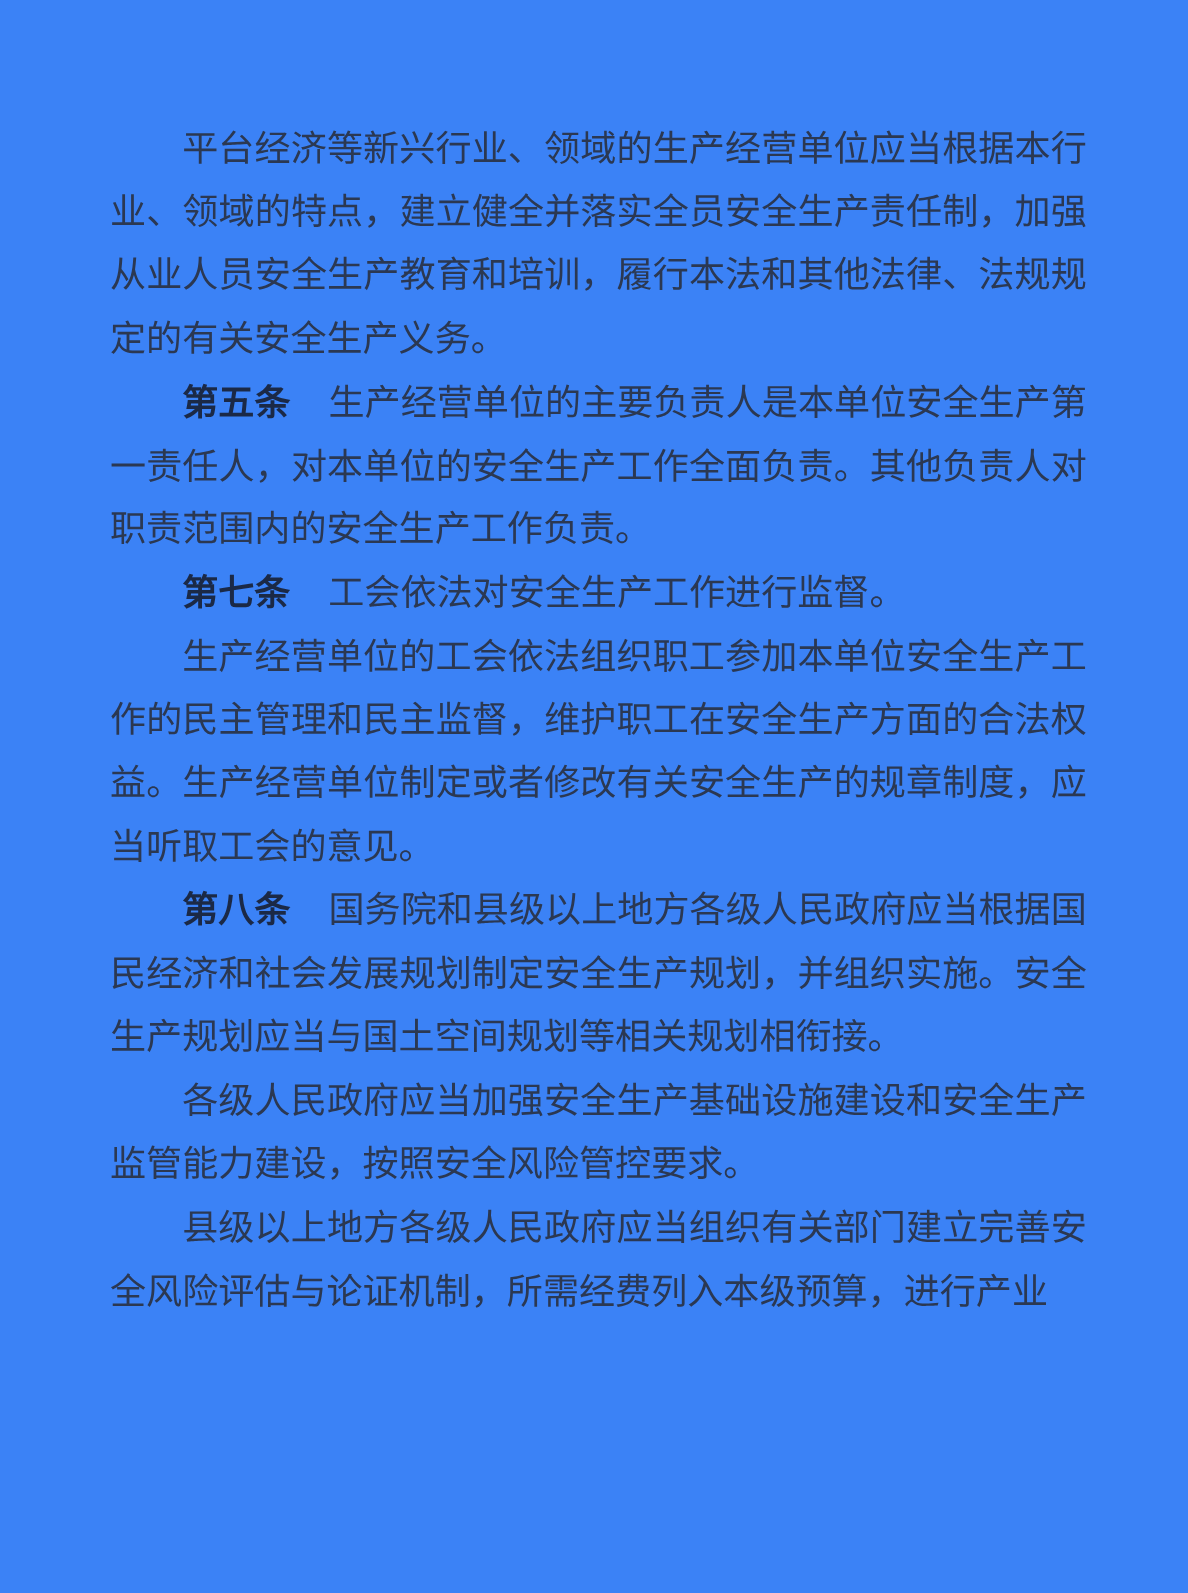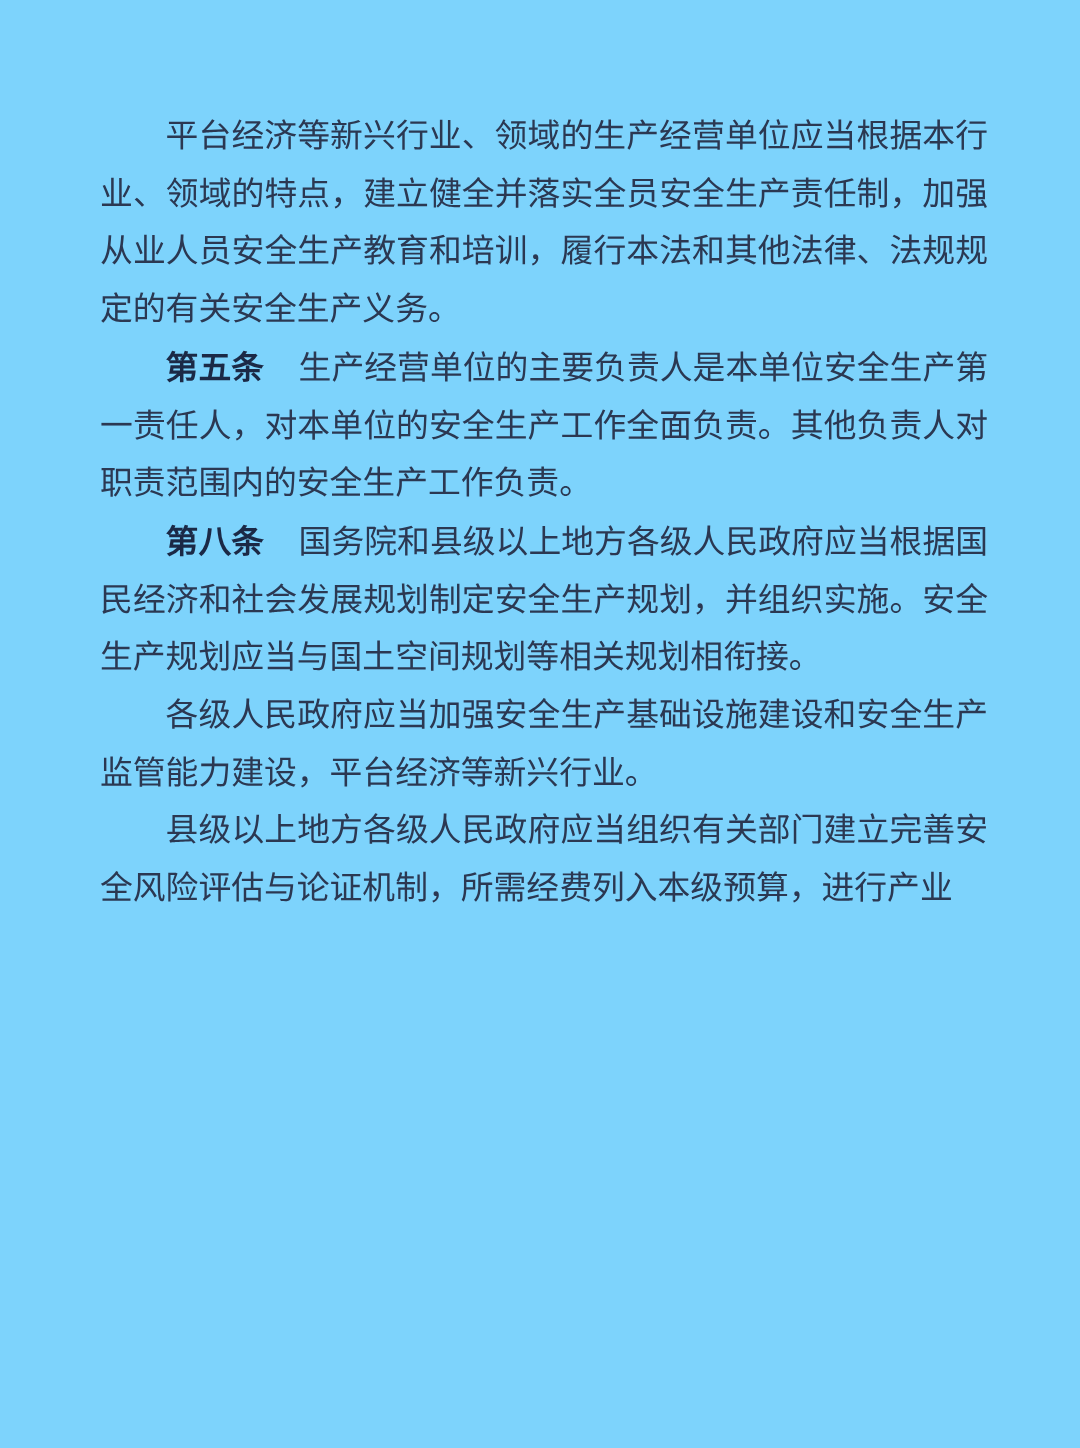--- a/index.html
+++ b/index.html
@@ -4,21 +4,21 @@
 <style>
   html, body {
     margin: 0;
     padding: 0;
     background: #ffffff;
   }
   .page {
     position: relative;
     width: 1080px;
     height: 1448px;
-    background: #7dd3fc;
+    background: #3b82f6;
     overflow: hidden;
     font-family: "Liberation Serif", "DejaVu Serif", serif;
   }
   .content {
     position: absolute;
     left: 100px;
     top: 108px;
     width: 888px;
   }
   .content p {
@@ -27,42 +27,44 @@
     font-size: 32.8px;
     line-height: 57.7px;
     text-align: justify;
     text-justify: inter-ideograph;
     text-indent: 2em;
     color: #2b3852;
     letter-spacing: 0;
     word-break: break-all;
   }
   .art-no {
-    font-family: Liberation Sans, sans-serif;
+    font-family: Liberation Serif, serif;
     font-weight: 700;
     color: #1b2946;
     margin-right: 1.05em;
   }
   .art-no:empty {
     display: none;
   }
 </style>
 </head>
 <body>
 
 <div class="page">
   <div class="content">
 
     <p><span>平台经济等新兴行业、领域的生产经营单位应当根据本行业、领域的特点，建立健全并落实全员安全生产责任制，加强从业人员安全生产教育和培训，履行本法和其他法律、法规规定的有关安全生产义务。</span></p>
 
     <p><b class="art-no">第五条</b><span>生产经营单位的主要负责人是本单位安全生产第一责任人，对本单位的安全生产工作全面负责。其他负责人对职责范围内的安全生产工作负责。</span></p>
 
 
+    <p><b class="art-no">第七条</b><span>工会依法对安全生产工作进行监督。</span></p>
 
+    <p><span>生产经营单位的工会依法组织职工参加本单位安全生产工作的民主管理和民主监督，维护职工在安全生产方面的合法权益。生产经营单位制定或者修改有关安全生产的规章制度，应当听取工会的意见。</span></p>
 
     <p><b class="art-no">第八条</b><span>国务院和县级以上地方各级人民政府应当根据国民经济和社会发展规划制定安全生产规划，并组织实施。安全生产规划应当与国土空间规划等相关规划相衔接。</span></p>
 
-    <p><span>各级人民政府应当加强安全生产基础设施建设和安全生产监管能力建设，平台经济等新兴行业。</span></p>
+    <p><span>各级人民政府应当加强安全生产基础设施建设和安全生产监管能力建设，按照安全风险管控要求。</span></p>
 
     <p><span>县级以上地方各级人民政府应当组织有关部门建立完善安全风险评估与论证机制，所需经费列入本级预算，进行产业</span></p>
 
   </div>
 </div>
 
 </body></html>

